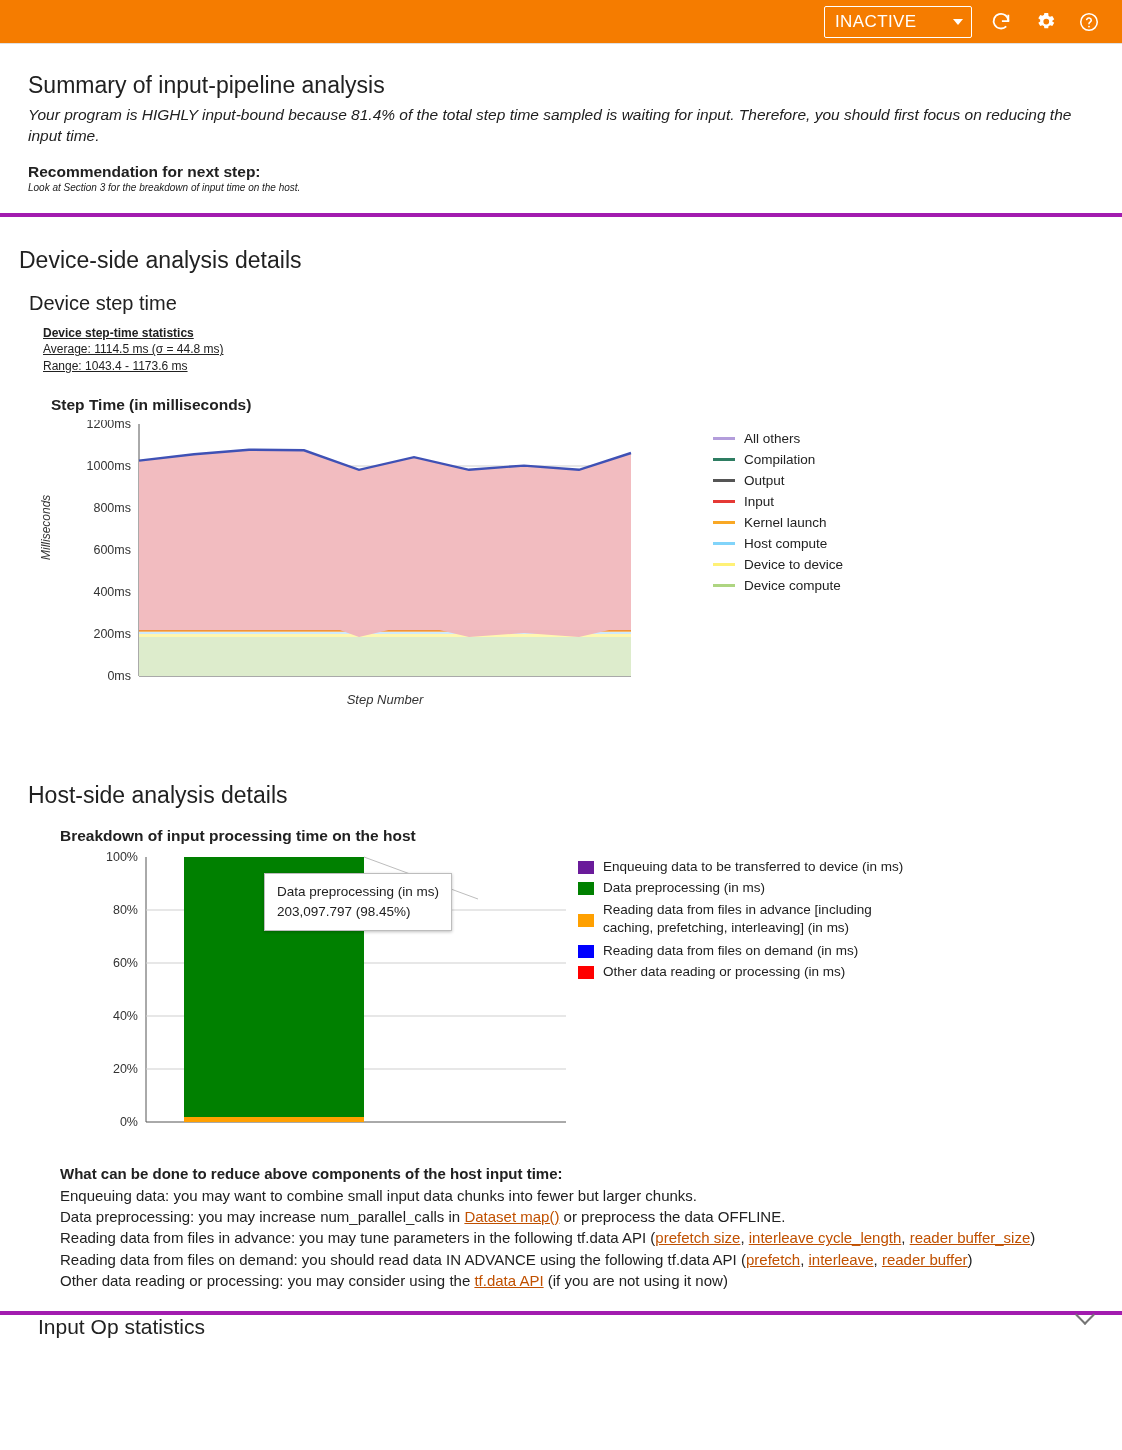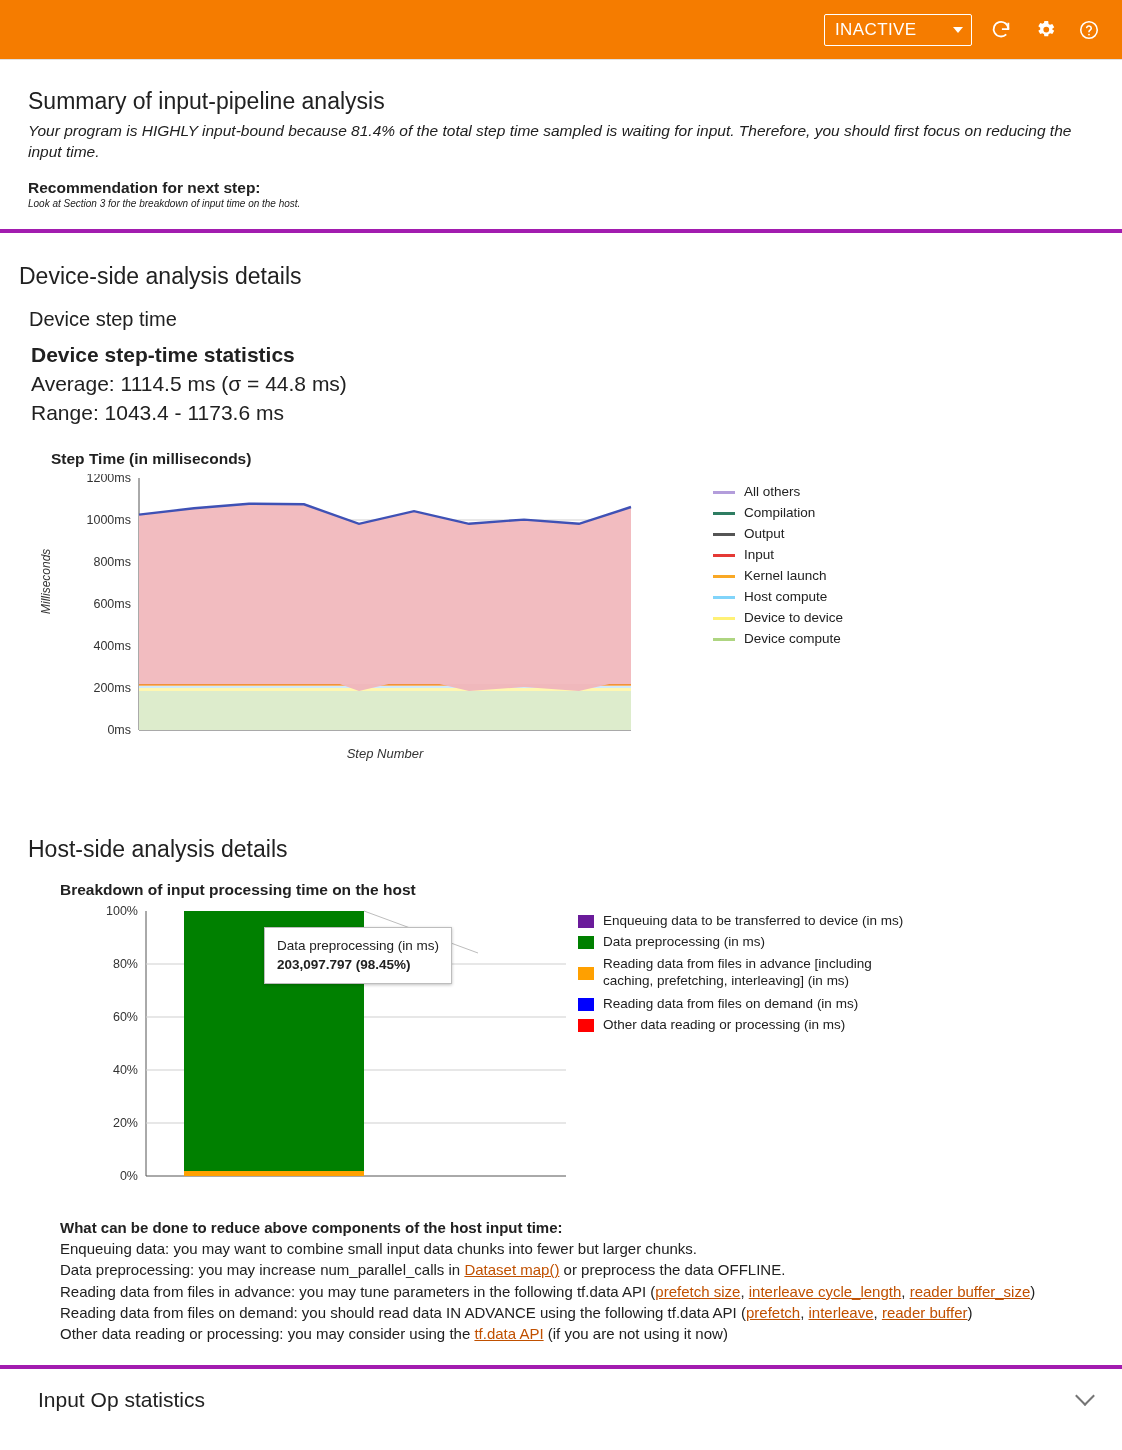--- a/index.html
+++ b/index.html
@@ -7,21 +7,21 @@
   body {
     width: 1122px;
     height: 1450px;
     background: #ffffff;
     font-family: "Liberation Sans", sans-serif;
     color: #212121;
     overflow: hidden;
   }
   
   .topbar {
-    height: 60px;
+    height: 44px;
     background: #f57c00;
     display: flex;
     align-items: center;
     justify-content: flex-end;
     padding-right: 18px;
     gap: 14px;
     border-bottom: 1px solid #e0e0e0;
   }
   .select-wrap {
     position: relative;
@@ -86,23 +86,24 @@
     font-size: 23px;
     font-weight: 400;
     margin: 12px 0 18px 0;
   }
   h3.sub-title {
     font-size: 20px;
     font-weight: 400;
     margin: 0 0 10px 10px;
   }
   .stats-block {
-    margin-left: 12px;
-    font-size: 21px;
+    margin-left: 24px;
+    font-size: 12px;
     line-height: 1.38;
+    text-decoration: underline;
   }
   .stats-block .hdr { font-weight: bold; }
   .chart-title {
     font-weight: bold;
     font-size: 15.5px;
     margin: 22px 0 6px 32px;
   }
 
   
   .chart-row { display: flex; align-items: flex-start; }
@@ -138,34 +139,33 @@
   .tooltip {
     position: absolute;
     background: #ffffff;
     border: 1px solid #bdbdbd;
     box-shadow: 0 1px 3px rgba(0,0,0,.25);
     padding: 8px 12px;
     font-size: 13.5px;
     line-height: 1.45;
     white-space: nowrap;
   }
-  .tooltip .b { font-weight: bold; }
+  .tooltip .b { font-weight: normal; }
 
   .howto {
     margin: 16px 0 0 32px;
     font-size: 15px;
     line-height: 1.42;
   }
   .howto .h { font-weight: bold; }
   a.lnk { color: #c05000; text-decoration: underline; }
 
   .accordion {
     height: 62px;
     display: flex;
-    align-items: center;
     justify-content: space-between;
     padding: 0 30px 0 38px;
     font-size: 21px;
     font-weight: 400;
     color: #212121;
   }
   .chev {
     width: 14px; height: 14px;
     border-right: 2px solid #757575;
     border-bottom: 2px solid #757575;

